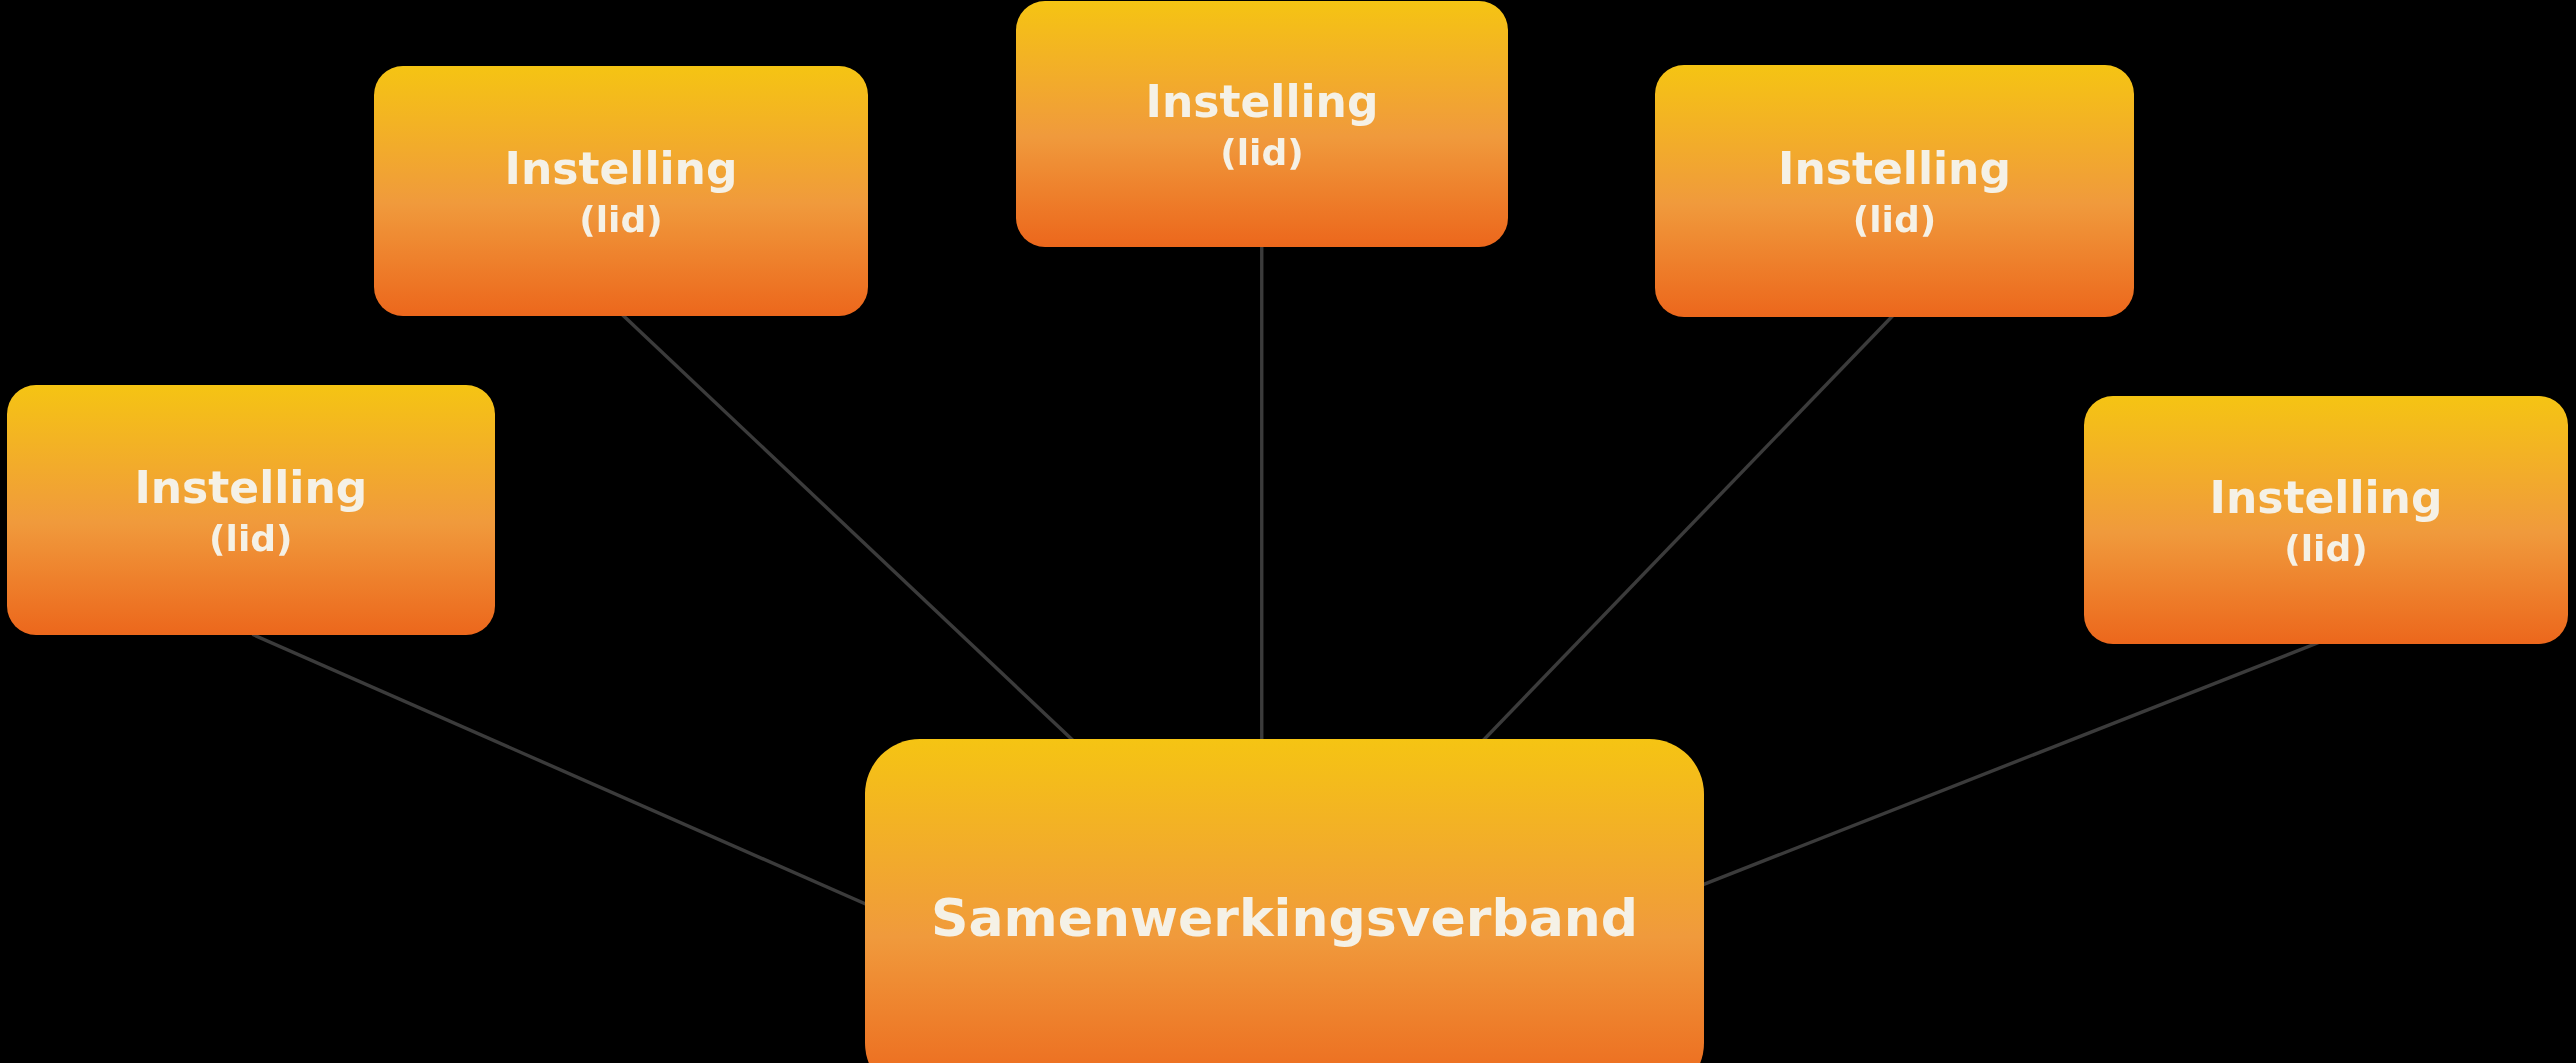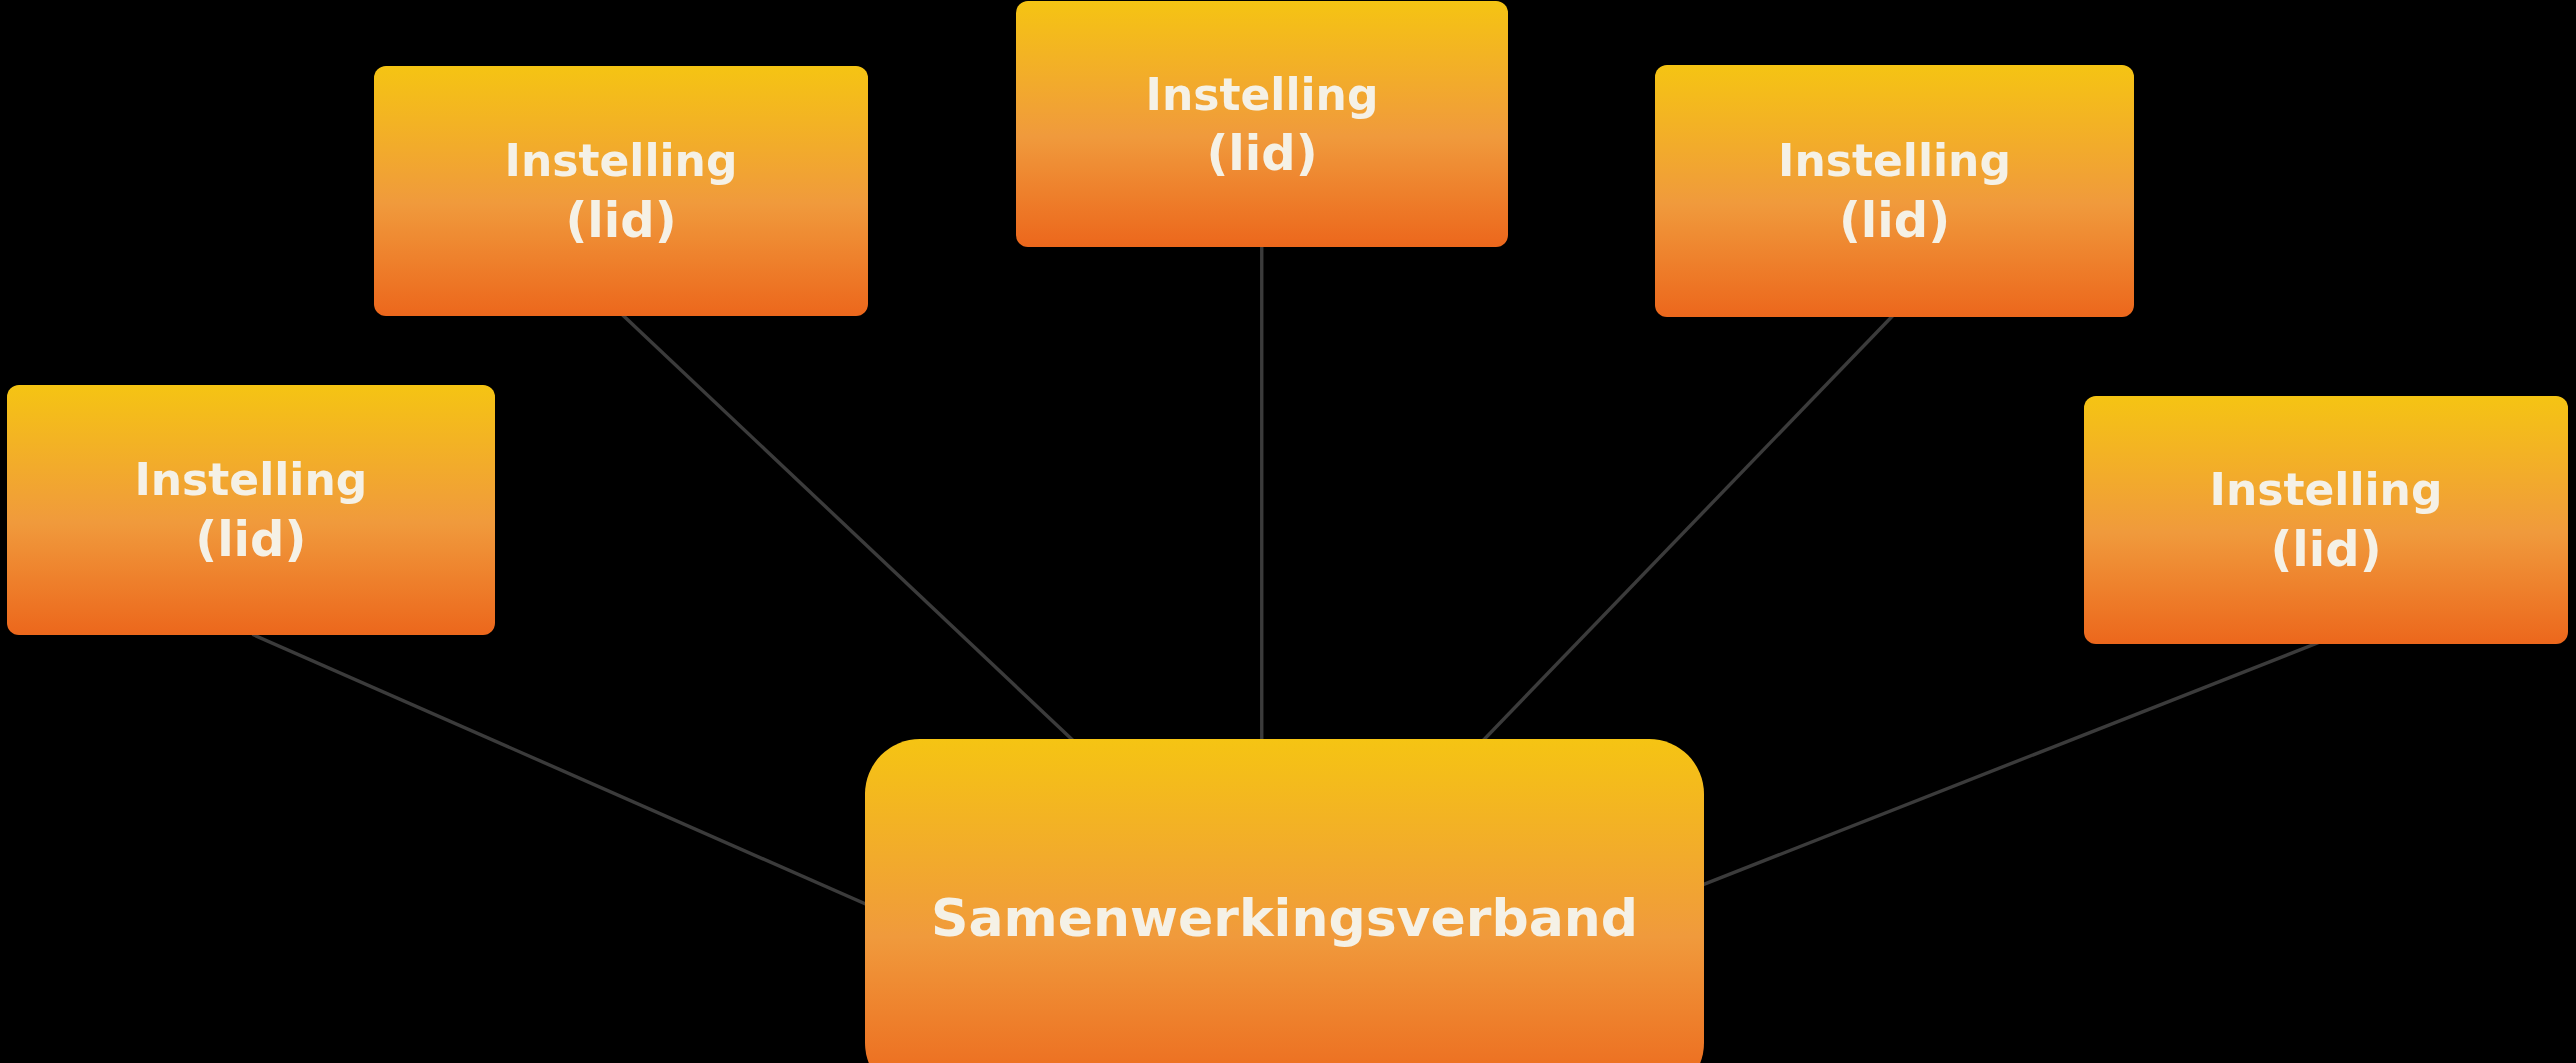--- a/index.html
+++ b/index.html
@@ -19,24 +19,24 @@
     font-family:"DejaVu Sans","Liberation Sans",sans-serif;
   }
   .connectors{position:absolute;left:0;top:0;z-index:1;}
   .connectors line{stroke:var(--connector);stroke-width:5;}
   .node{
     position:absolute;z-index:2;
     display:flex;flex-direction:column;align-items:center;justify-content:center;
     text-align:center;
     color:var(--text);
     background:linear-gradient(180deg,var(--grad-top) 0%,var(--grad-mid) 55%,var(--grad-bottom) 100%);
-    border-radius:12px;
+    border-radius:29px;
   }
   .node .title{font-weight:700;font-size:44px;line-height:1.3;}
-  .node .subtitle{font-weight:700;font-size:48px;line-height:1.25;}
+  .node .subtitle{font-weight:700;font-size:36px;line-height:1.25;}
   .node.hub{border-radius:55px;}
   .node.hub .title,.node.hub .subtitle{font-size:52px;}
   
   .m1{left:6.8px;top:385px;width:488px;height:250px;}
   .m2{left:374px;top:66px;width:494px;height:250px;}
   .m3{left:1016px;top:1.4px;width:492px;height:246px;}
   .m4{left:1655px;top:65px;width:479px;height:252px;}
   .m5{left:2084px;top:396px;width:484px;height:248px;}
   .hub{left:865px;top:739px;width:839px;height:359px;}
 </style>

